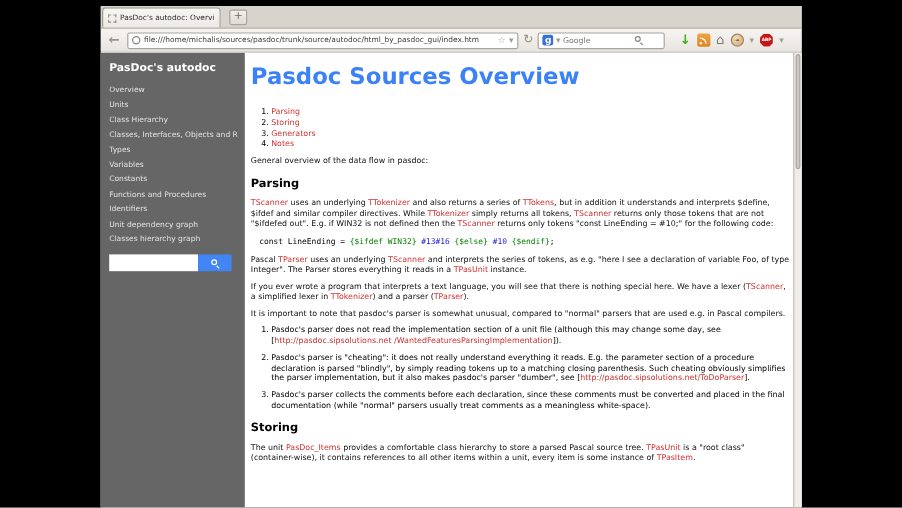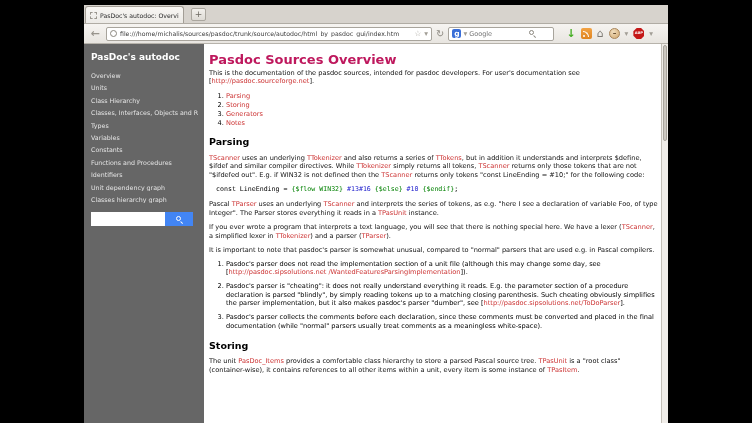--- a/index.html
+++ b/index.html
@@ -59,21 +59,21 @@
   .side-search{display:flex;margin-top:9px}
   .side-search input{width:74px;height:14px;border:none;outline:none;font-size:7px;padding:0 2px;
                      font-family:"DejaVu Sans",sans-serif}
   .side-search button{width:28px;height:14px;background:#4285f4;border:none;display:flex;align-items:center;
                       justify-content:center;padding:0}
   .magw{width:7px;height:7px;position:relative}
   .magw i{display:block;position:absolute;left:0;top:0;width:5px;height:5px;border:1.3px solid #fff;border-radius:50%}
   .magw b{display:block;position:absolute;right:0;bottom:0;width:3px;height:1.4px;background:#fff;transform:rotate(45deg)}
 
   .main{flex:1;padding:6px 10px 0 5px;overflow:hidden;font-size:6.6px;line-height:1.3;color:#111}
-  .doc-title{font-size:13px;font-weight:bold;color:#be185d;margin:2px 0 0}
+  .doc-title{font-size:19px;font-weight:bold;color:#3b82f6;margin:2px 0 12px}
   .h2{font-size:9.5px;font-weight:bold;color:#000;margin:9px 0 5px}
   .p{margin:0 0 5.5px}
   ol{margin:1px 0 6px;padding-left:17px;color:#000}
   ol.compact li{margin-bottom:0.5px}
   ol.spaced li{margin-bottom:5.5px}
   .rlink{color:#cc3333;cursor:pointer}
   .codeblock{font-family:"DejaVu Sans Mono",monospace;font-size:6.6px;margin:2px 0 7px 7px;white-space:pre}
   .kw{font-weight:normal;color:#000}
   .dir{color:#008000}
   .num{color:#1a1acc}
@@ -153,30 +153,30 @@
               <i></i>
               <b></b>
             </span>
         </button>
       </div>
     </div>
 
     <div class="main">
       <div class="doc-title">Pasdoc Sources Overview</div>
       <div>
-          <div class="p"><span>This is the documentation of the pasdoc sources, intended for pasdoc developers. For user's documentation see [</span><span class="rlink">http://pasdoc.sourceforge.net</span><span>].</span></div>
           <ol class="compact">
             <li><span class="rlink">Parsing</span></li>
             <li><span class="rlink">Storing</span></li>
             <li><span class="rlink">Generators</span></li>
             <li><span class="rlink">Notes</span></li>
           </ol>
+          <div class="p"><span>General overview of the data flow in pasdoc:</span></div>
           <div class="h2">Parsing</div>
           <div class="p"><span class="rlink">TScanner</span><span> uses an underlying </span><span class="rlink">TTokenizer</span><span> and also returns a series of </span><span class="rlink">TTokens</span><span>, but in addition it understands and interprets $define, $ifdef and similar compiler directives. While </span><span class="rlink">TTokenizer</span><span> simply returns all tokens, </span><span class="rlink">TScanner</span><span> returns only those tokens that are not "$ifdefed out". E.g. if WIN32 is not defined then the </span><span class="rlink">TScanner</span><span> returns only tokens "const LineEnding = #10;" for the following code:</span></div>
-          <div class="codeblock"><span class="kw">const</span><span class="plain"> LineEnding = </span><span class="dir">{$flow WIN32}</span><span class="num"> #13#16 </span><span class="dir">{$else}</span><span class="num"> #10 </span><span class="dir">{$endif}</span><span class="plain">;</span></div>
+          <div class="codeblock"><span class="kw">const</span><span class="plain"> LineEnding = </span><span class="dir">{$ifdef WIN32}</span><span class="num"> #13#16 </span><span class="dir">{$else}</span><span class="num"> #10 </span><span class="dir">{$endif}</span><span class="plain">;</span></div>
           <div class="p"><span>Pascal </span><span class="rlink">TParser</span><span> uses an underlying </span><span class="rlink">TScanner</span><span> and interprets the series of tokens, as e.g. "here I see a declaration of variable Foo, of type Integer". The Parser stores everything it reads in a </span><span class="rlink">TPasUnit</span><span> instance.</span></div>
           <div class="p"><span>If you ever wrote a program that interprets a text language, you will see that there is nothing special here. We have a lexer (</span><span class="rlink">TScanner</span><span>, a simplified lexer in </span><span class="rlink">TTokenizer</span><span>) and a parser (</span><span class="rlink">TParser</span><span>).</span></div>
           <div class="p"><span>It is important to note that pasdoc's parser is somewhat unusual, compared to "normal" parsers that are used e.g. in Pascal compilers.</span></div>
           <ol class="spaced">
             <li><span>Pasdoc's parser does not read the implementation section of a unit file (although this may change some day, see [</span><span class="rlink">http://pasdoc.sipsolutions.net /WantedFeaturesParsingImplementation</span><span>]).</span></li>
             <li><span>Pasdoc's parser is "cheating": it does not really understand everything it reads. E.g. the parameter section of a procedure declaration is parsed "blindly", by simply reading tokens up to a matching closing parenthesis. Such cheating obviously simplifies the parser implementation, but it also makes pasdoc's parser "dumber", see [</span><span class="rlink">http://pasdoc.sipsolutions.net/ToDoParser</span><span>].</span></li>
             <li><span>Pasdoc's parser collects the comments before each declaration, since these comments must be converted and placed in the final documentation (while "normal" parsers usually treat comments as a meaningless white-space).</span></li>
           </ol>
           <div class="h2">Storing</div>
           <div class="p"><span>The unit </span><span class="rlink">PasDoc_Items</span><span> provides a comfortable class hierarchy to store a parsed Pascal source tree. </span><span class="rlink">TPasUnit</span><span> is a "root class" (container-wise), it contains references to all other items within a unit, every item is some instance of </span><span class="rlink">TPasItem</span><span>.</span></div>

